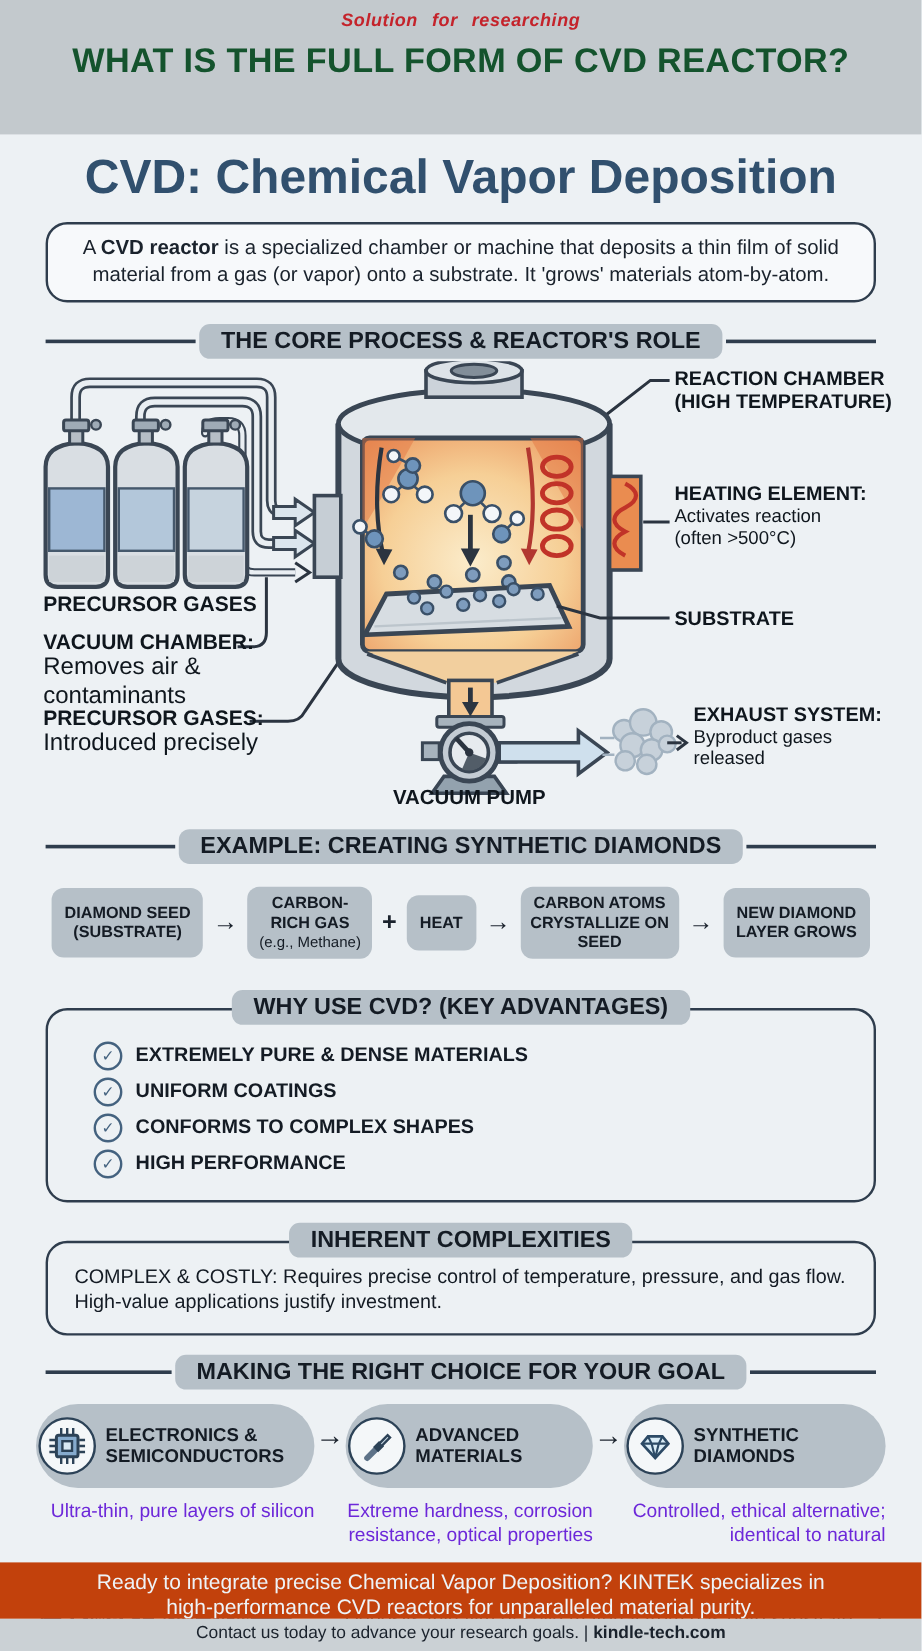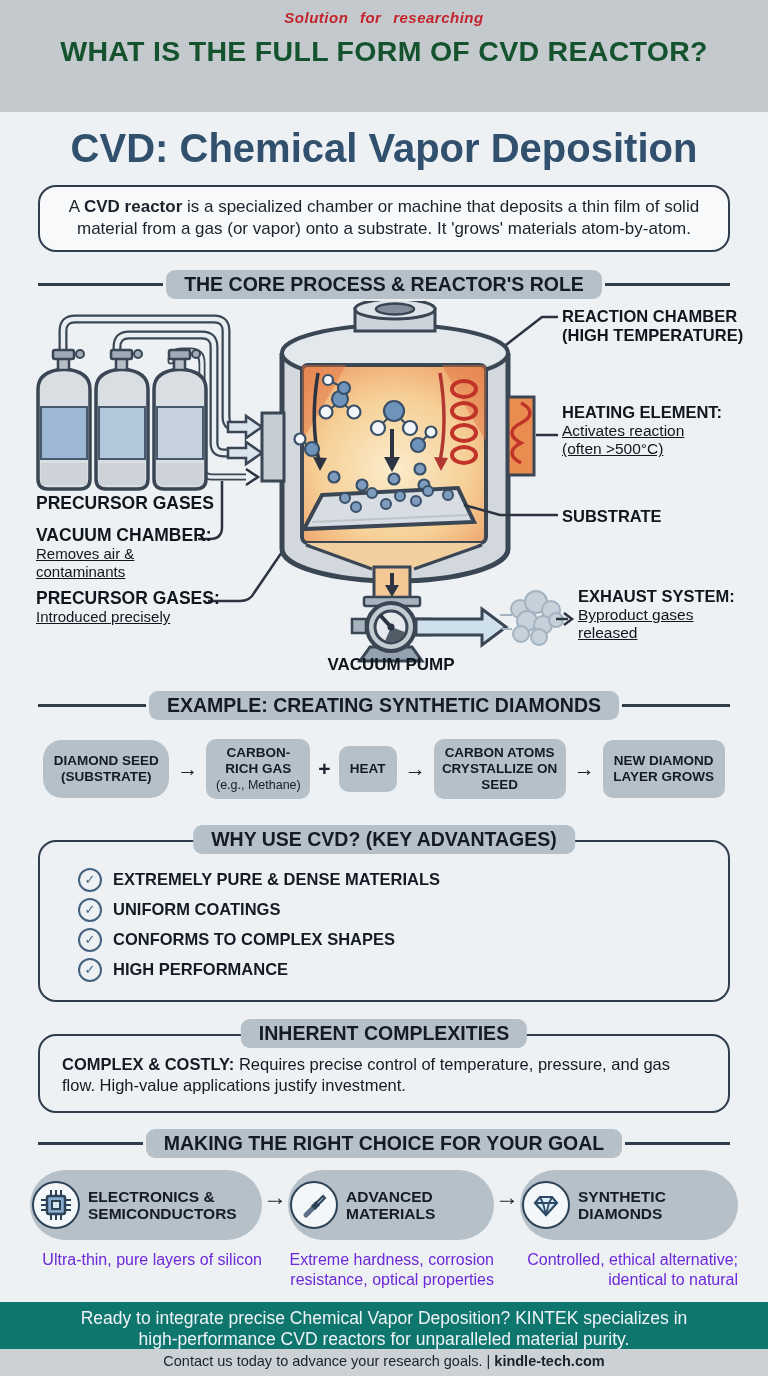--- a/index.html
+++ b/index.html
@@ -23,64 +23,64 @@
   
   .sec-head{display:flex;align-items:center;margin:18px 38px 0;}
   .sec-head .rule{flex:1;height:2.5px;background:#2f3d4d;}
   .sec-pill{background:#b6c0c8;border-radius:9px;padding:3px 18px;font-weight:bold;
     font-size:19.5px;color:#141b24;margin:0 3px;white-space:nowrap;}
   
   .diagram{position:relative;height:372px;margin-top:2px;}
   .diagram svg.art{position:absolute;left:0;top:0;}
   .dlabel{position:absolute;color:#0f161d;line-height:1.17;}
   .dlabel .b{font-weight:bold;font-size:16.5px;}
-  .dlabel .r{font-size:15.5px;text-decoration:underline;}
+  .dlabel .r{font-size:15.5px;}
   .dlabel.big .b{font-size:17.5px;}
-  .dlabel.big .r{font-size:15px;}
+  .dlabel.big .r{font-size:20px;}
   .dl-pump{left:306px;top:354px;width:170px;text-align:center;font-weight:bold;font-size:17px;}
   
   .flow{display:flex;align-items:center;justify-content:center;gap:8px;margin:10px 28px 0;height:78px;}
   .fbox{background:#b6c0c8;border-radius:10px;padding:6px 7px;text-align:center;font-weight:bold;
     font-size:13.5px;color:#141b24;line-height:1.2;display:flex;flex-direction:column;
     justify-content:center;box-sizing:border-box;min-height:58px;}
-  .w1{width:126px;border-radius:19px;}.w2{width:104px;}.w3{width:58px;min-height:46px;}.w4{width:132px;}.w5{width:122px;}
+  .w1{width:126px;}.w2{width:104px;}.w3{width:58px;min-height:46px;}.w4{width:132px;}.w5{width:122px;}
   .fsub{font-weight:normal;font-size:12.5px;margin-top:1px;}
   .fsep{font-size:21px;font-weight:bold;color:#1a222c;}
   
   .pill-box{position:relative;margin:32px 38px 0;border:2.5px solid #2f3d4d;border-radius:18px;
     padding:20px 22px 10px;}
   .float-pill{position:absolute;top:-17px;left:50%;transform:translateX(-50%);background:#b6c0c8;
     border-radius:9px;padding:3px 18px;font-weight:bold;font-size:19.5px;color:#141b24;white-space:nowrap;}
   .adv-item{display:flex;align-items:center;gap:11px;margin:6px 0 6px 16px;font-weight:bold;
     font-size:16.5px;color:#141b24;}
   .check{width:20px;height:20px;border:2.2px solid #44627f;border-radius:50%;color:#44627f;
     font-size:13px;font-weight:bold;display:flex;align-items:center;justify-content:center;flex:0 0 auto;}
   .cx-text{font-size:16.5px;color:#141b24;line-height:1.3;margin-top:2px;}
-  .cx-bold{font-weight:bold;text-align:right;}
+  .cx-bold{font-weight:normal;text-align:right;}
   
   .choice-row{margin:12px 30px 0;display:grid;grid-template-columns:232px 26px 206px 26px 218px;}
   .cpill{background:#b6c0c8;border-radius:999px;display:flex;align-items:center;gap:8px;height:70px;
     padding-right:8px;box-sizing:border-box;}
   .cicon{width:48px;height:48px;background:#f4f7f9;border:2.5px solid #2c4257;border-radius:50%;
     margin-left:2px;flex:0 0 auto;display:flex;align-items:center;justify-content:center;box-sizing:border-box;}
   .clabel{font-weight:bold;font-size:15.5px;color:#141b24;line-height:1.1;}
   .carrow{font-size:24px;font-weight:bold;color:#1a222c;text-align:center;margin-top:13px;}
   .cdesc{grid-row:2;text-align:right;font-size:16px;color:#6d28d9;line-height:1.25;margin-top:10px;}
   .cd1{grid-column:1;}.cd2{grid-column:3;}.cd3{grid-column:5;}
   
   .spec-table{margin:16px 34px 0;border:2.5px solid #2f3d4d;border-radius:14px;overflow:hidden;
     background:#fbfdfe;}
   .trow{display:grid;grid-template-columns:207px 1fr;}
   .tlabel{background:#2b4b6e;color:#fff;font-weight:bold;font-size:16px;padding:4px 14px;
     border-bottom:2.5px solid #edf1f4;}
   .tvalue{font-size:16.5px;color:#10181f;padding:4px 12px;border-bottom:1.5px solid #93a6b4;margin-left:32px;}
   .trow:last-child .tlabel,.trow:last-child .tvalue{border-bottom:none;}
   
   .cta-band{position:absolute;left:0;right:0;bottom:27px;height:47px;box-sizing:border-box;
-    background:#0f766e;padding-top:6px;}
+    background:#c2410c;padding-top:6px;}
   .cta-text{color:#eef3f7;text-align:center;font-size:17.5px;line-height:1.22;max-width:650px;margin:0 auto;}
   .contact-band{position:absolute;left:0;right:0;bottom:0;height:27px;box-sizing:border-box;
     background:#cbd1d5;padding-top:4px;text-align:center;font-size:14.5px;color:#1a222c;}
   .domain{font-weight:bold;}
 </style>
 </head>
 <body>
 
 <div class="top-band">
   <div class="tagline">Solution for researching</div>

